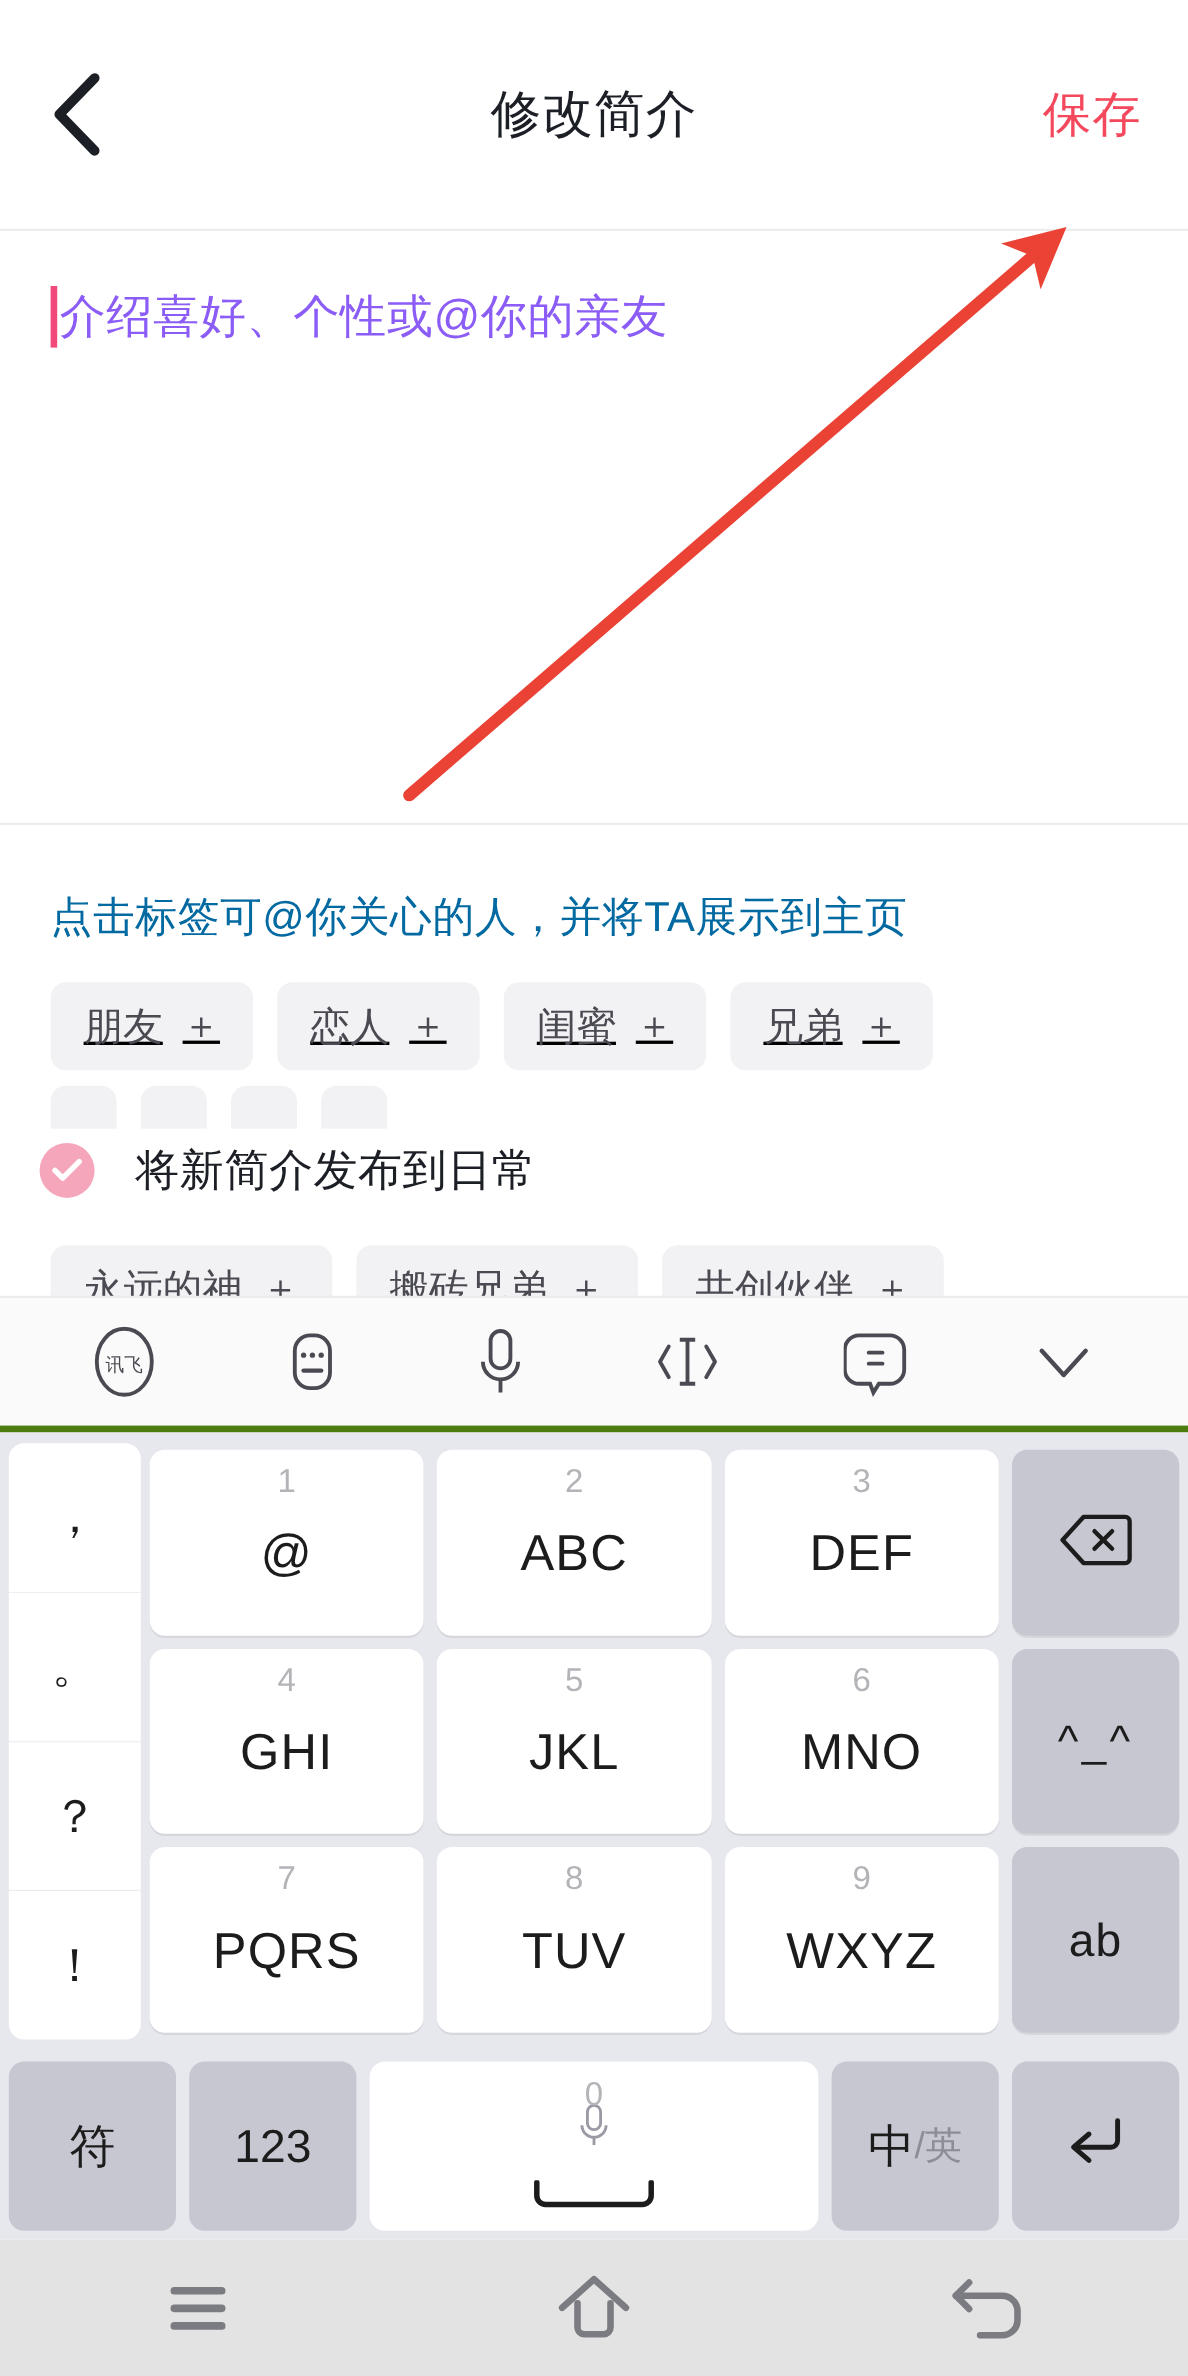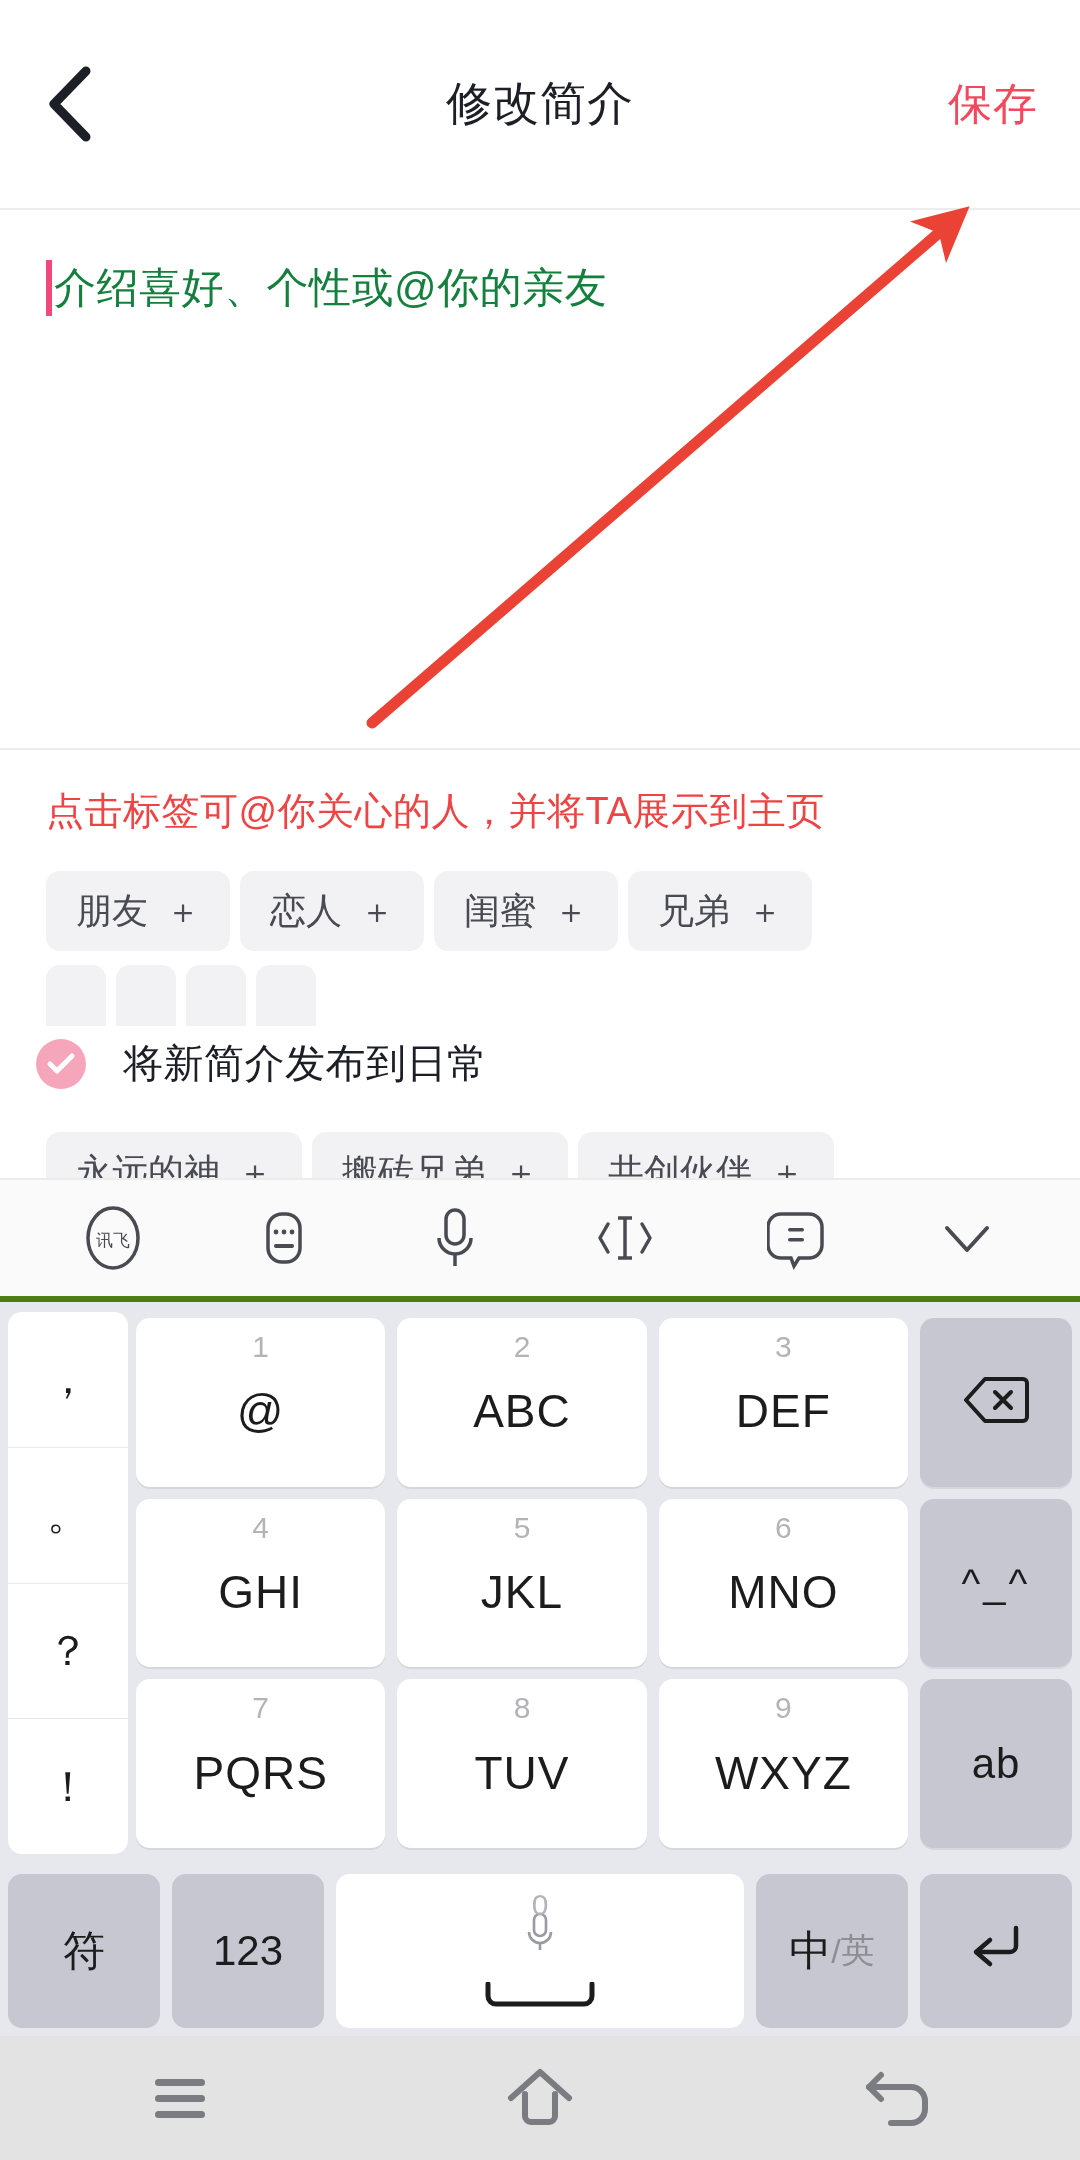--- a/index.html
+++ b/index.html
@@ -64,45 +64,46 @@
   }
   .caret {
     width: 6px;
     height: 56px;
     background: #f14a7a;
     margin-right: 2px;
     flex: 0 0 6px;
   }
   .placeholder {
     font-size: 42px;
-    color: #15803d;
+    color: #8b5cf6;
     letter-spacing: 0.5px;
     white-space: nowrap;
     text-align: center;
   }
 
   
   .tag-section {
     flex: 0 0 430px;
     background: #ffffff;
     position: relative;
     padding: 0 46px;
     overflow: hidden;
   }
   .tag-hint {
     font-size: 38px;
-    color: #ef4444;
-    padding-top: 36px;
+    color: #0369a1;
+    padding-top: 58px;
     letter-spacing: 0.5px;
     white-space: nowrap;
   }
   .tag-row {
     display: flex;
-    gap: 10px;
+    gap: 22px;
     margin-top: 34px;
+    text-decoration: underline;
   }
   .chip {
     background: #f2f2f4;
     border-radius: 14px;
     height: 80px;
     padding: 0 30px;
     display: flex;
     align-items: center;
     justify-content: center;
     gap: 18px;

